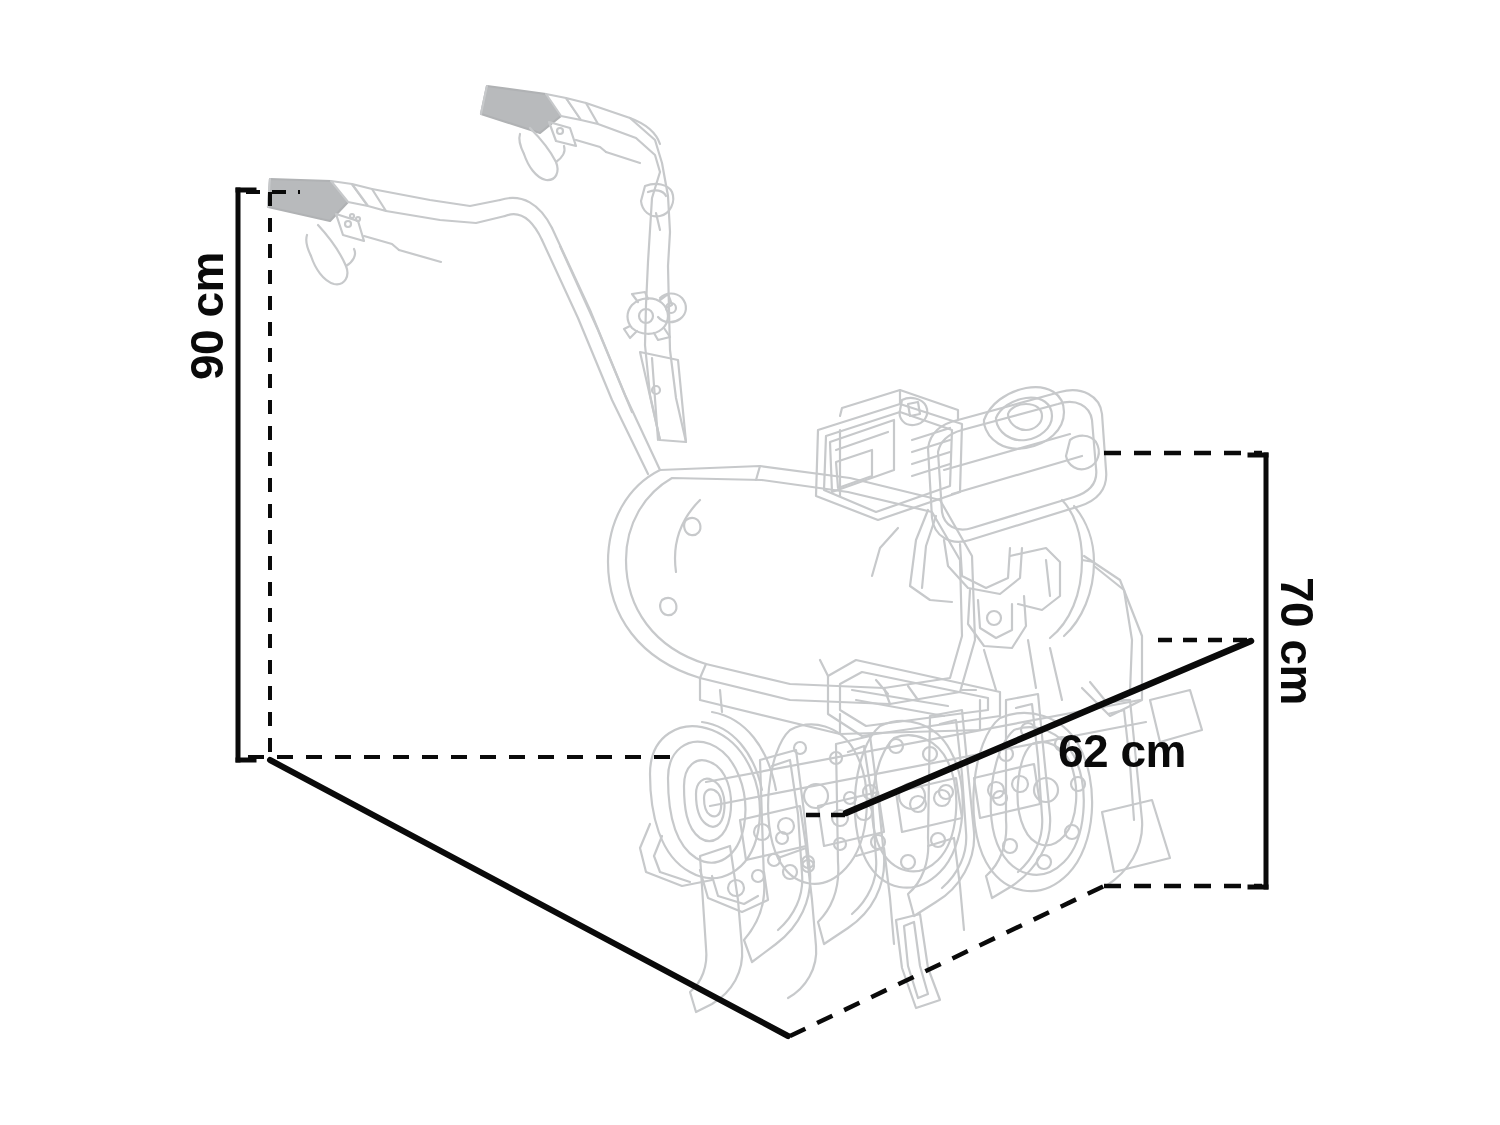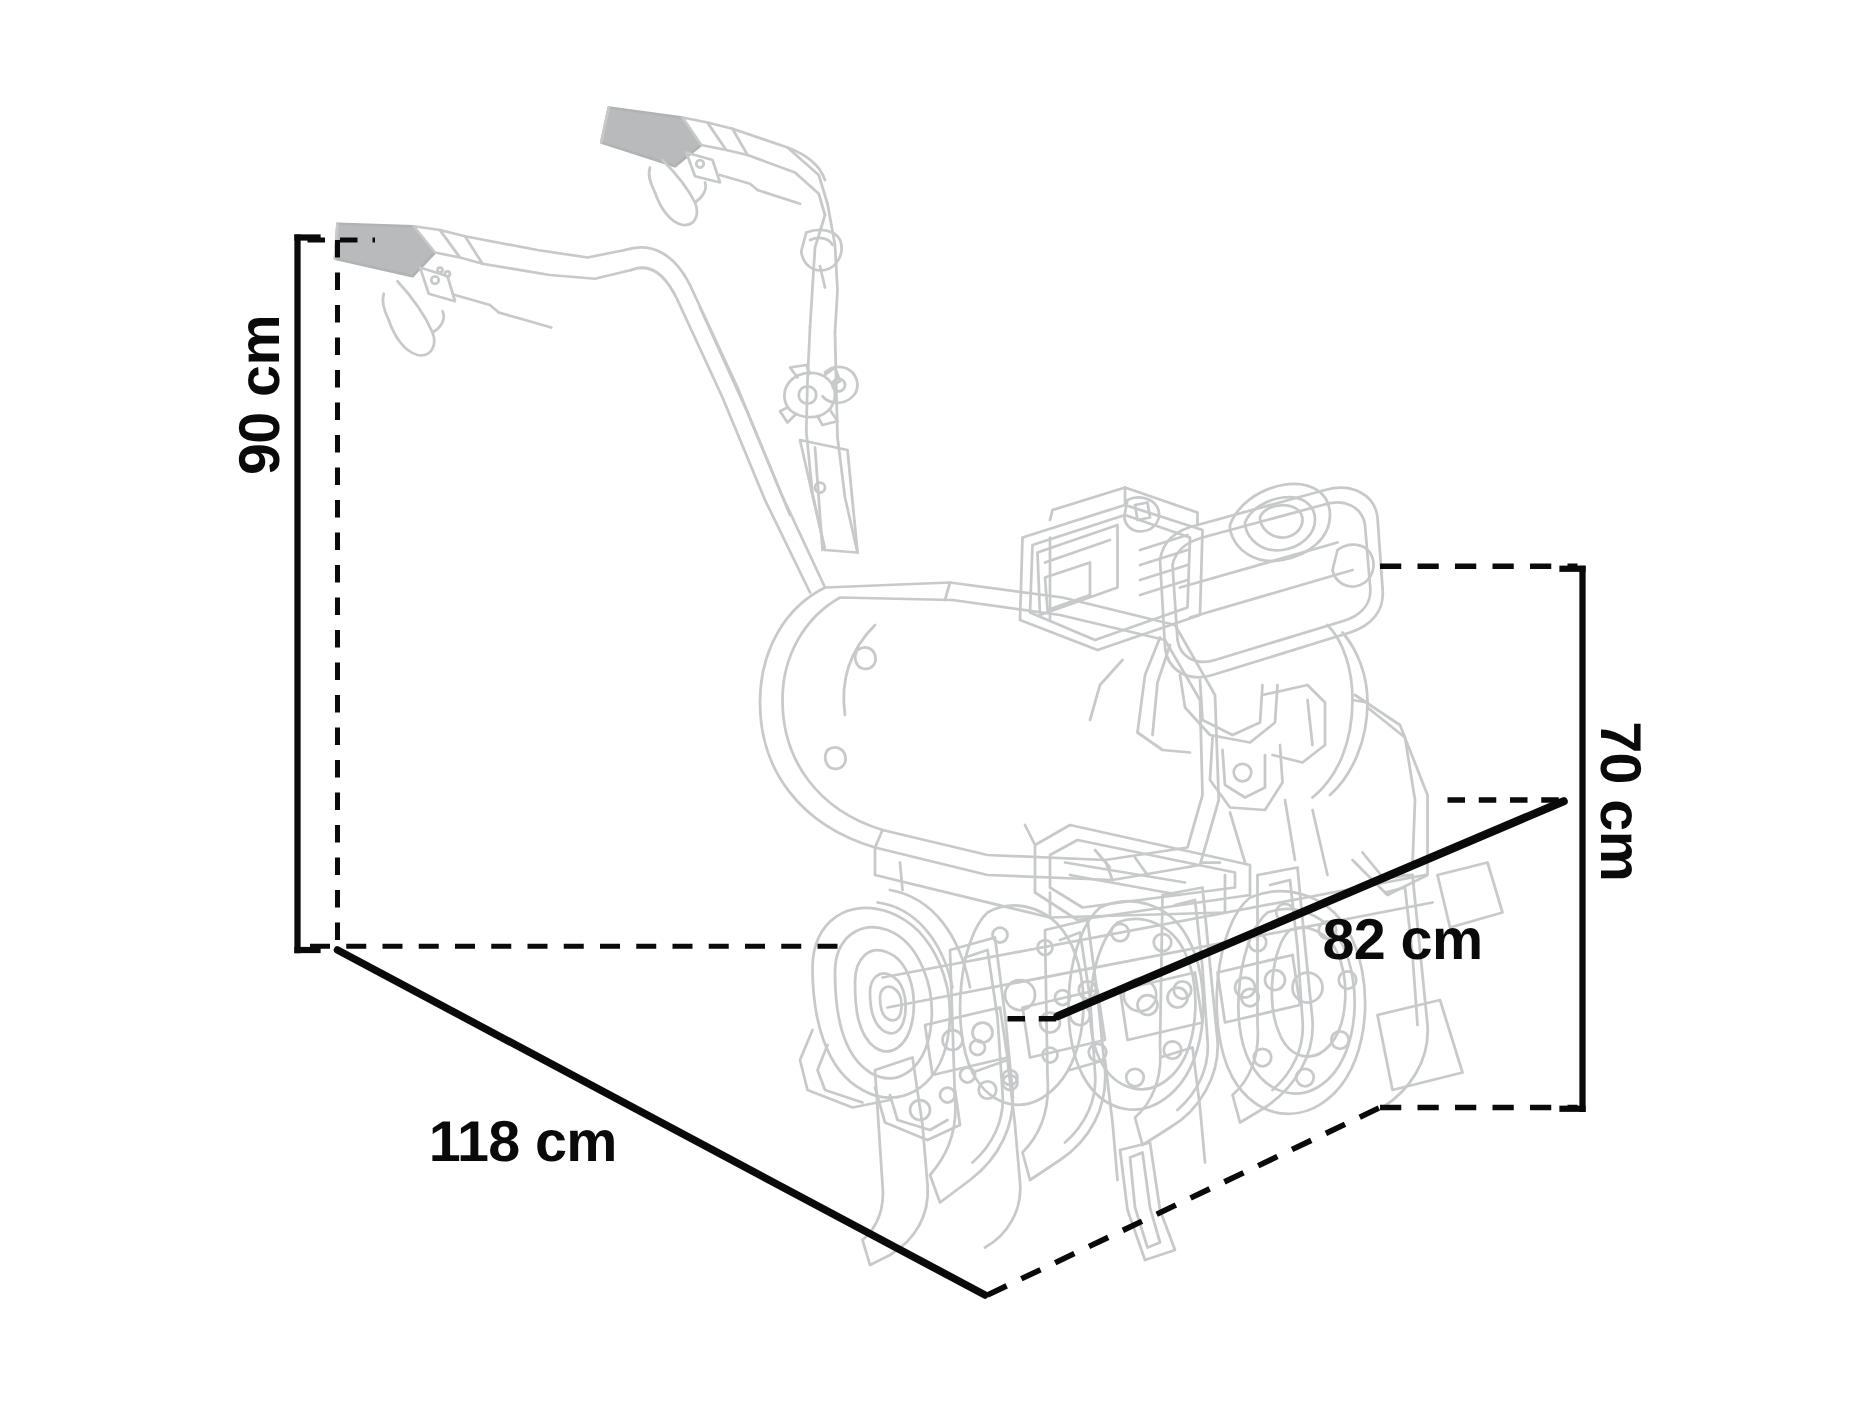--- a/index.html
+++ b/index.html
@@ -367,17 +367,16 @@
       <line x1="806" y1="815" x2="848" y2="815"></line>
       <line x1="1158" y1="640" x2="1249" y2="640"></line>
     </g>
 
   </svg>
 
   <div class="dim-label" id="label-height">90 cm</div>
 
   <div class="dim-label" id="label-depth">70 cm</div>
 
-  <div class="dim-label" id="label-width">82 cm</div>
-
-  <div class="dim-label" id="label-length">118 cm</div>
+  <div class="dim-label" id="label-width">62 cm</div>
+
 
 </div>
 
 </body></html>

